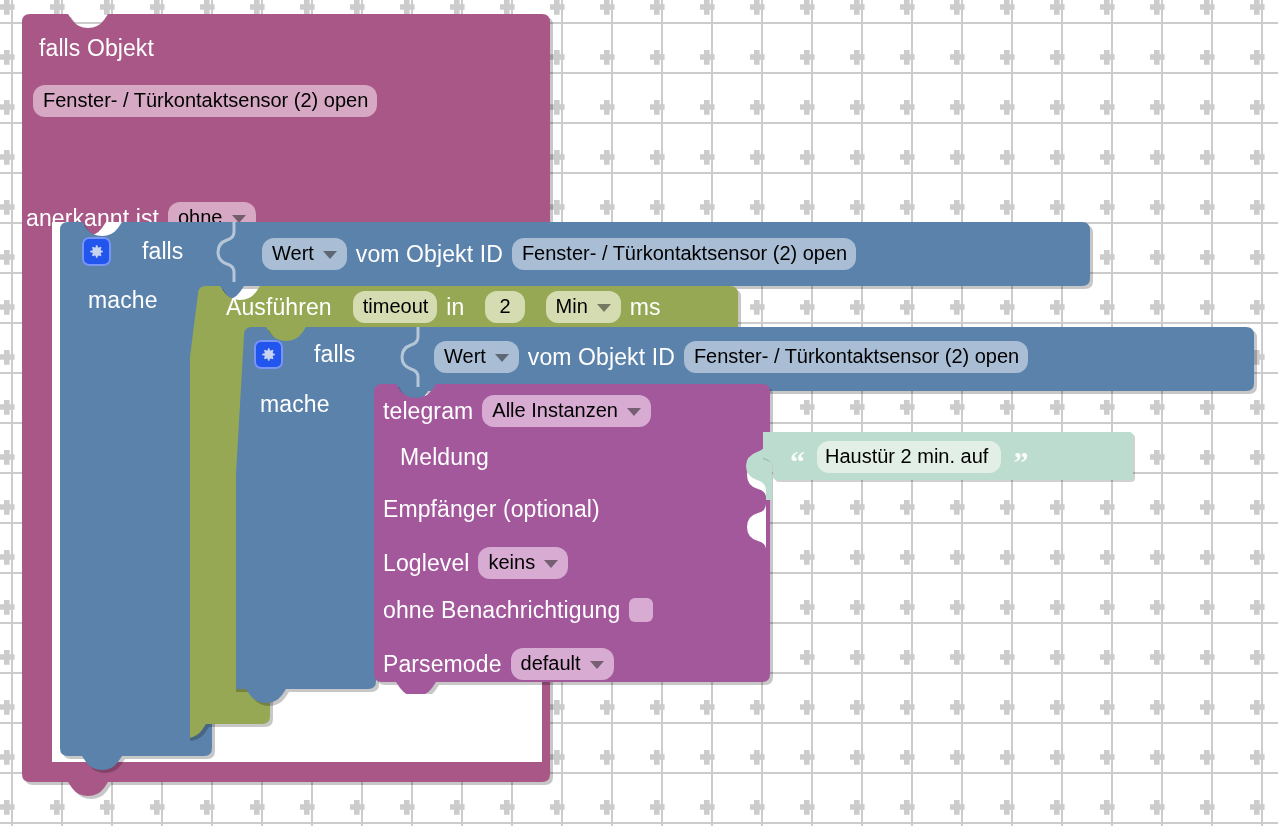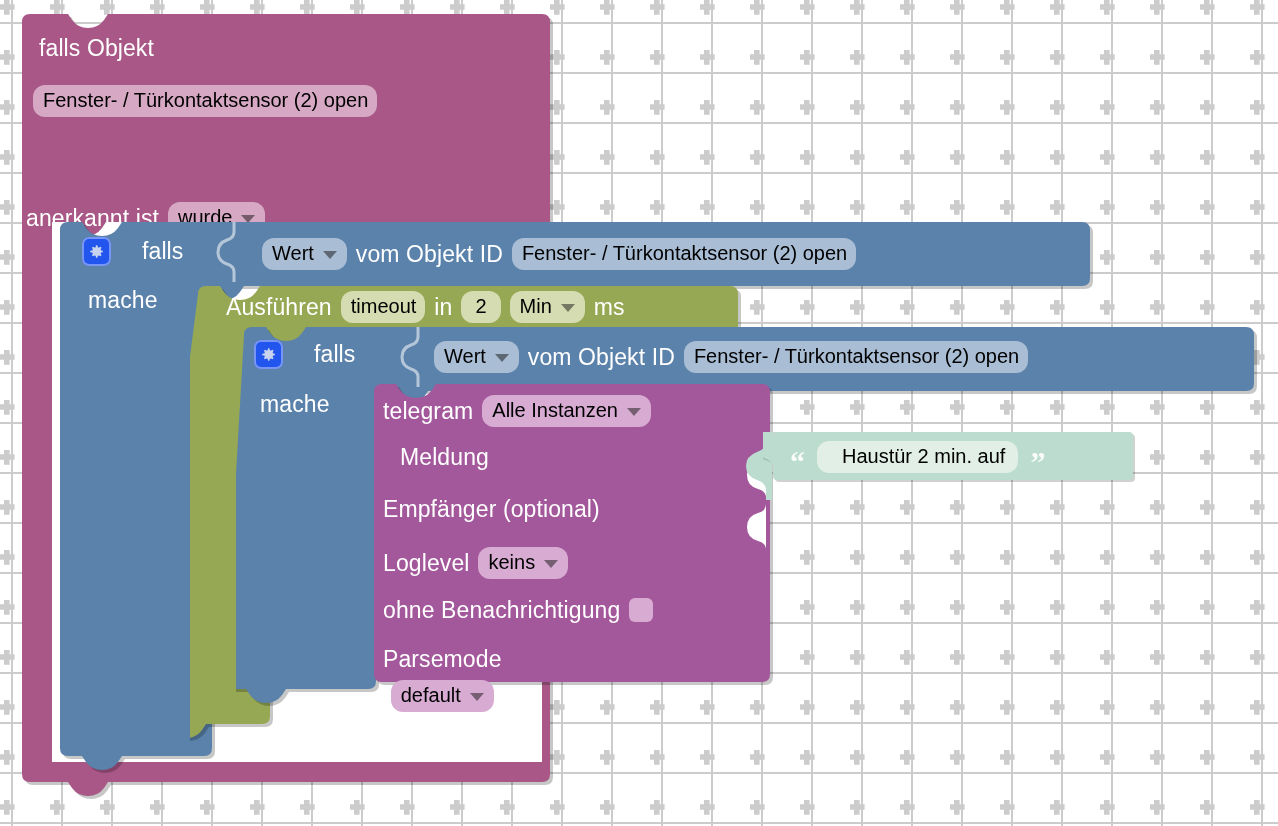--- a/index.html
+++ b/index.html
@@ -68,21 +68,21 @@
     position: absolute;
     display: flex;
     align-items: center;
     gap: 9px;
   }
 
   
   .f-magenta { background: #d6a8c3; }
   .f-purple  { background: #d7abd2; }
   .f-blue    { background: #a9bdd4; }
-  .f-olive   { background: #d5dcb2; }
+  .f-olive   { background: #d5dcb2; margin-left: 12px; }
   .f-text    { background: #e2efe6; }
 
   
   .gear {
     width: 29px; height: 29px;
     border-radius: 7px;
     background: #2255ee;
     display: flex;
     align-items: center;
     justify-content: center;
@@ -160,21 +160,21 @@
   </div>
 
   <div class="row" style="left:33px; top:85px;">
     <span class="field f-magenta">Fenster- / Türkontaktsensor (2) open</span>
   </div>
 
 
   <div class="row" style="left:26px; top:186px;margin-top:16px;">
     <span class="lbl">anerkannt ist</span>
     <span class="field f-magenta">
-      <span>wurde</span>
+      <span>ohne</span>
       <span class="caret"></span>
     </span>
   </div>
 
   <svg class="blk" style="left:52px; top:222px;" width="1050" height="560">
     <g>
       <path d="M 8 8 q 0 -8 8 -8
                h 14 l 4 6 q 6 8 16 8 q 10 0 16 -8 l 4 -6
                h 960 q 8 0 8 8
                v 48 q 0 8 -8 8
@@ -359,36 +359,36 @@
   </div>
 
   <div class="row" style="left:383px; top:547px;">
     <span class="lbl">Loglevel</span>
     <span class="field f-purple">
       <span>keins</span>
       <span class="caret"></span>
     </span>
   </div>
 
-  <div class="row" style="left:383px; top:648px;flex-direction:column;">
+  <div class="row" style="left:383px; top:648px;">
     <span class="lbl">Parsemode</span>
     <span class="field f-purple">
       <span>default</span>
       <span class="caret"></span>
     </span>
   </div>
 
   <svg class="blk" style="left:763px; top:432px;" width="380" height="56">
     <g>
       <path d="M 10 4 q -0 -4 4 -4 h 352 q 4 0 4 4 v 40 q 0 4 -4 4 h -352 q -4 0 -4 -4
                v -8 q 0 -7 -9 -10 q -11 -4 -11 -14 q 0 -10 11 -14 q 9 -3 9 -10 z" transform="translate(2,2)" fill="rgba(0,0,0,0.18)"></path>
       <path d="M 10 4 q -0 -4 4 -4 h 352 q 4 0 4 4 v 40 q 0 4 -4 4 h -352 q -4 0 -4 -4
                v -8 q 0 -7 -9 -10 q -11 -4 -11 -14 q 0 -10 11 -14 q 9 -3 9 -10 z" fill="#bcdcd0"></path>
     </g>
   </svg>
 
   <div class="row" style="left:790px; top:441px; gap:12px;">
     <span class="quote">“</span>
-    <span class="field f-text" style="padding-left:25px; padding-right:13px;">Haustür 2 min. auf</span>
+    <span class="field f-text" style="padding-left:8px; padding-right:13px;">Haustür 2 min. auf</span>
     <span class="quote">”</span>
   </div>
 
 </div>
 
 </body></html>

